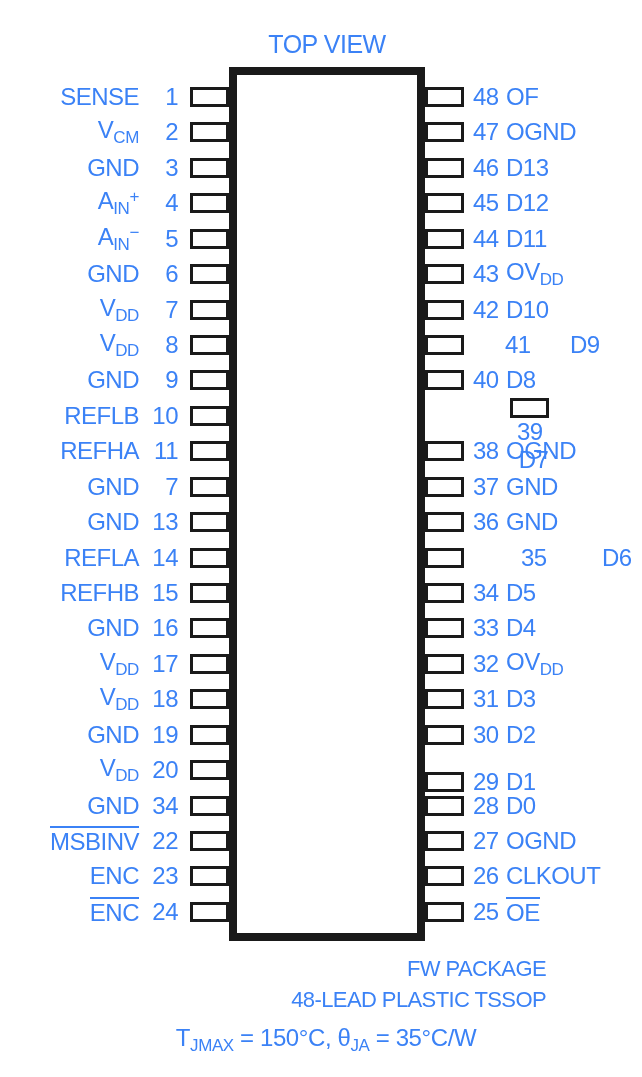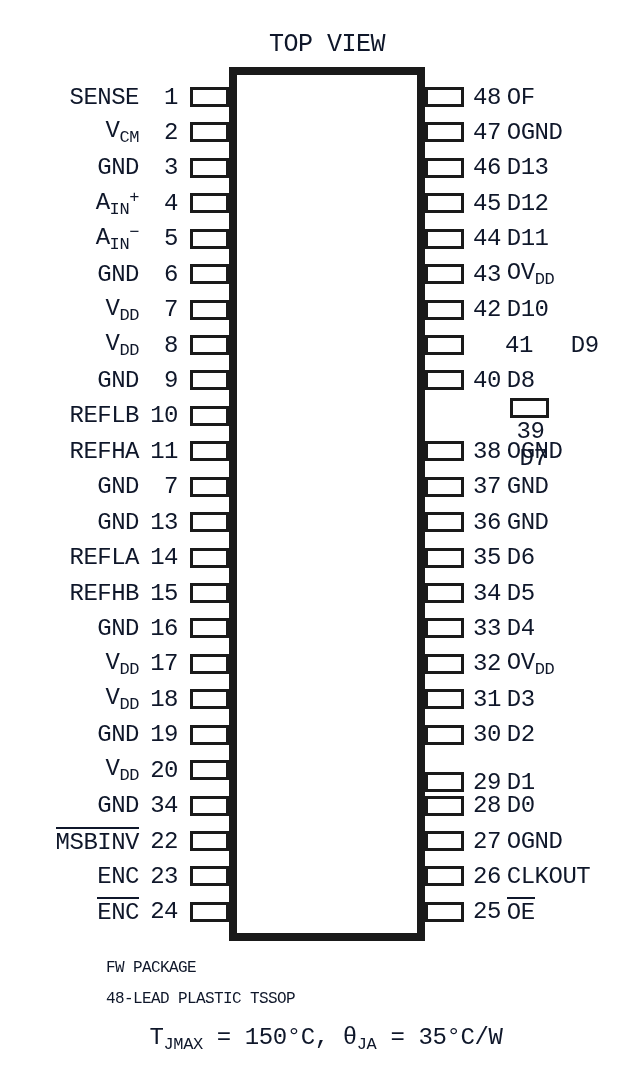--- a/index.html
+++ b/index.html
@@ -1,21 +1,21 @@
 <!DOCTYPE html>
 <html><head>
 <meta charset="utf-8">
 <style>
   html,body{margin:0;padding:0;background:#ffffff;}
   .canvas{
     position:relative;
     width:642px;height:1077px;
     background:#fff;
-    color:#0f172a;
-    font-family:Liberation Mono, monospace;
+    color:#3b82f6;
+    font-family:Liberation Sans, sans-serif;
     overflow:hidden;
   }
   .top-view{
     position:absolute;left:229px;top:30px;width:196px;
     text-align:center;font-size:25px;letter-spacing:-0.5px;
     white-space:nowrap;
   }
   .pkg-body{
     position:absolute;left:229px;top:67px;width:196px;height:874px;
     box-sizing:border-box;border:8px solid #1a1a1a;background:#fff;
@@ -32,21 +32,21 @@
   }
   .pin-row.left  .lead{margin-left:12px;}
   .pin-row.right .lead{margin-right:9px;}
   .pin-num.l{min-width:33px;text-align:right;margin-left:6px;}
   .pin-num.r{min-width:27px;text-align:left;margin-right:6px;}
   .sb{font-size:17px;vertical-align:-5px;letter-spacing:-0.4px;}
   .sp{font-size:17px;vertical-align:7px;letter-spacing:-0.4px;}
   .ov{display:inline-block;border-top:2.6px solid currentColor;padding-top:2px;line-height:1.02;}
   .caption{
     position:absolute;left:106px;top:953px;width:440px;
-    text-align:left;font-size:16px;letter-spacing:-0.6px;line-height:31px;
+    text-align:right;font-size:22px;letter-spacing:-0.6px;line-height:31px;
   }
   .thermal{
     position:absolute;left:106px;top:1024px;width:440px;
     text-align:center;font-size:24px;letter-spacing:-0.4px;
     white-space:nowrap;
   }
 </style>
 </head>
 <body>
 
@@ -234,21 +234,21 @@
       <div class="pin-row right" style="top: 468.73px;">
         <span class="lead"></span>
         <span class="pin-num r">37</span>
         <span class="pin-label"><span>GND</span></span>
       </div>
       <div class="pin-row right" style="top: 504.16px;">
         <span class="lead"></span>
         <span class="pin-num r">36</span>
         <span class="pin-label"><span>GND</span></span>
       </div>
-      <div class="pin-row right" style="top: 539.59px;">
+      <div class="pin-row right" style="top: 539.59px; gap: 48px;">
         <span class="lead"></span>
         <span class="pin-num r">35</span>
         <span class="pin-label"><span>D6</span></span>
       </div>
       <div class="pin-row right" style="top: 575.02px;">
         <span class="lead"></span>
         <span class="pin-num r">34</span>
         <span class="pin-label"><span>D5</span></span>
       </div>
       <div class="pin-row right" style="top: 610.45px;">

